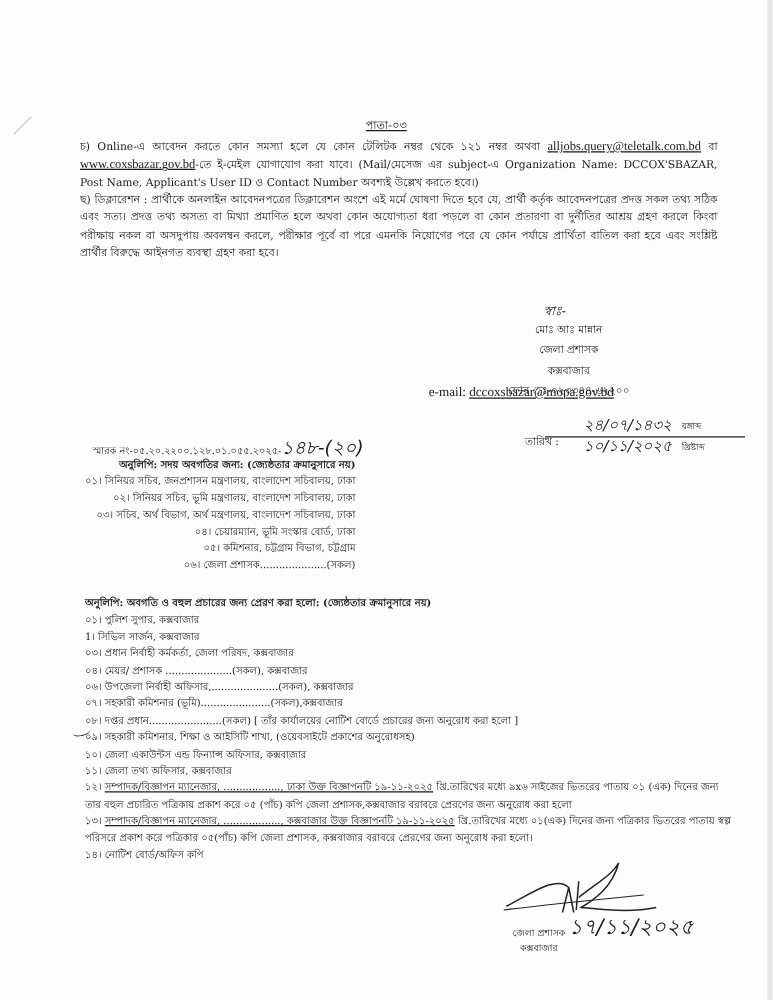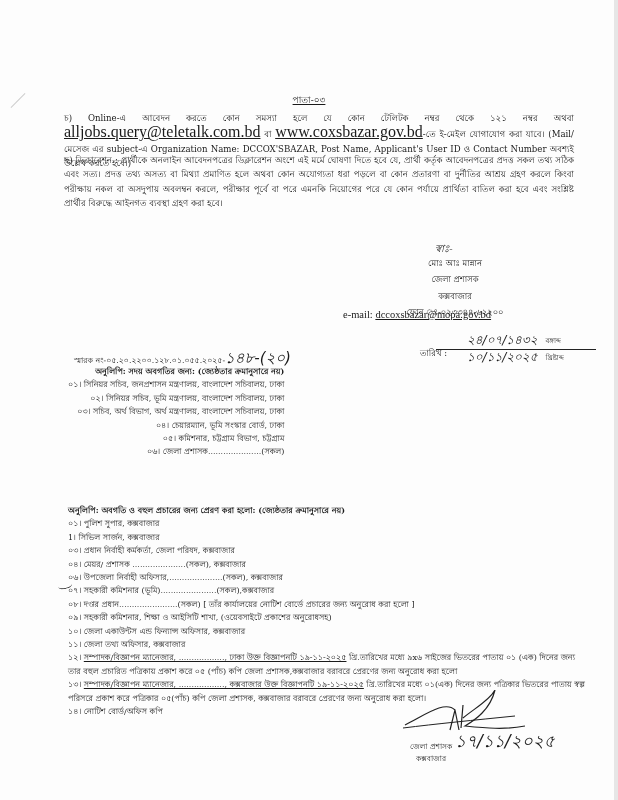--- a/index.html
+++ b/index.html
@@ -5,21 +5,21 @@
   html, body { margin:0; padding:0; }
   body { width:618px; height:800px; background:#ffffff; position:relative; overflow:hidden;
          font-family:"DejaVu Serif","Liberation Serif",serif; color:#1a1a1a; }
   .page { position:absolute; left:0; top:0; width:618px; height:800px; background:#fdfdfd; }
   .rightedge { position:absolute; right:0; top:0; width:4px; height:800px; background:#e6e6e6; }
   .pgnum { position:absolute; top:93px; left:0; width:618px; text-align:center; font-size:9px; text-decoration:underline; }
   .para { position:absolute; left:64px; width:510px; font-size:8.6px; line-height:14.4px; text-align:justify; }
   .p1 { top:111px; }
   .p2 { top:153px; }
   .link { text-decoration:underline; color:#1a1a1a; }
-  .en { font-family:"Liberation Serif",serif; font-size:16px; }
+  .en { font-family:"Liberation Serif",serif; font-size:10px; }
   .sig-block { position:absolute; left:350px; top:243px; width:210px; text-align:center; font-size:8.4px; line-height:16.4px; }
   .sig-mark { position:absolute; left:435px; top:241px; font-size:10px; font-style:italic; }
   .email { position:absolute; left:343px; top:309px; font-size:10.5px; font-family:"Liberation Serif",serif; }
   .email .addr { text-decoration:underline; }
   .memo { position:absolute; left:74px; top:346px; font-size:7.8px; }
   .memo .hand { font-family:"DejaVu Sans",sans-serif; font-size:15px; font-style:italic; }
   .date-label { position:absolute; left:420px; top:347px; font-size:8.5px; }
   .date-box { position:absolute; left:436px; top:334px; width:175px; }
   .date-row { font-size:12px; font-style:italic; font-family:"DejaVu Sans",sans-serif; display:flex; align-items:center; gap:8px; height:14px;margin-left:31px; }
   .date-row .small { font-size:7px; font-style:normal; font-family:"DejaVu Serif",serif; }
@@ -80,21 +80,21 @@
   <div class="cc" style="top:365px;text-align:right;">
     <div class="head">অনুলিপি: সদয় অবগতির জন্য: (জ্যেষ্ঠতার ক্রমানুসারে নয়)</div>
     <div class="item">০১। সিনিয়র সচিব, জনপ্রশাসন মন্ত্রণালয়, বাংলাদেশ সচিবালয়, ঢাকা</div>
     <div class="item">০২। সিনিয়র সচিব, ভূমি মন্ত্রণালয়, বাংলাদেশ সচিবালয়, ঢাকা</div>
     <div class="item">০৩। সচিব, অর্থ বিভাগ, অর্থ মন্ত্রণালয়, বাংলাদেশ সচিবালয়, ঢাকা</div>
     <div class="item">০৪। চেয়ারম্যান, ভূমি সংস্কার বোর্ড, ঢাকা</div>
     <div class="item">০৫। কমিশনার, চট্টগ্রাম বিভাগ, চট্টগ্রাম</div>
     <div class="item">০৬। জেলা প্রশাসক.....................(সকল)</div>
   </div>
 
-  <div class="cc" style="top:504px; width:520px;">
+  <div class="cc" style="top:476px; width:520px;">
     <div class="head">অনুলিপি: অবগতি ও বহুল প্রচারের জন্য প্রেরণ করা হলো: (জ্যেষ্ঠতার ক্রমানুসারে নয়)</div>
     <div class="item">০১। পুলিশ সুপার, কক্সবাজার</div>
     <div class="item">1। সিভিল সার্জন, কক্সবাজার</div>
     <div class="item">০৩। প্রধান নির্বাহী কর্মকর্তা, জেলা পরিষদ, কক্সবাজার</div>
     <div class="item">০৪। মেয়র/ প্রশাসক .....................(সকল), কক্সবাজার</div>
     <div class="item">০৬। উপজেলা নির্বাহী অফিসার,.....................(সকল), কক্সবাজার</div>
     <div class="item">০৭। সহকারী কমিশনার (ভূমি)......................(সকল),কক্সবাজার</div>
     <div class="item">০৮। দপ্তর প্রধান.......................(সকল) [ তাঁর কার্যালয়ের নোটিশ বোর্ডে প্রচারের জন্য অনুরোধ করা হলো ]</div>
     <div class="item">০৯। সহকারী কমিশনার, শিক্ষা ও আইসিটি শাখা, (ওয়েবসাইটে প্রকাশের অনুরোধসহ)</div>
     <div class="item">১০। জেলা একাউন্টস এন্ড ফিন্যান্স অফিসার, কক্সবাজার</div>

